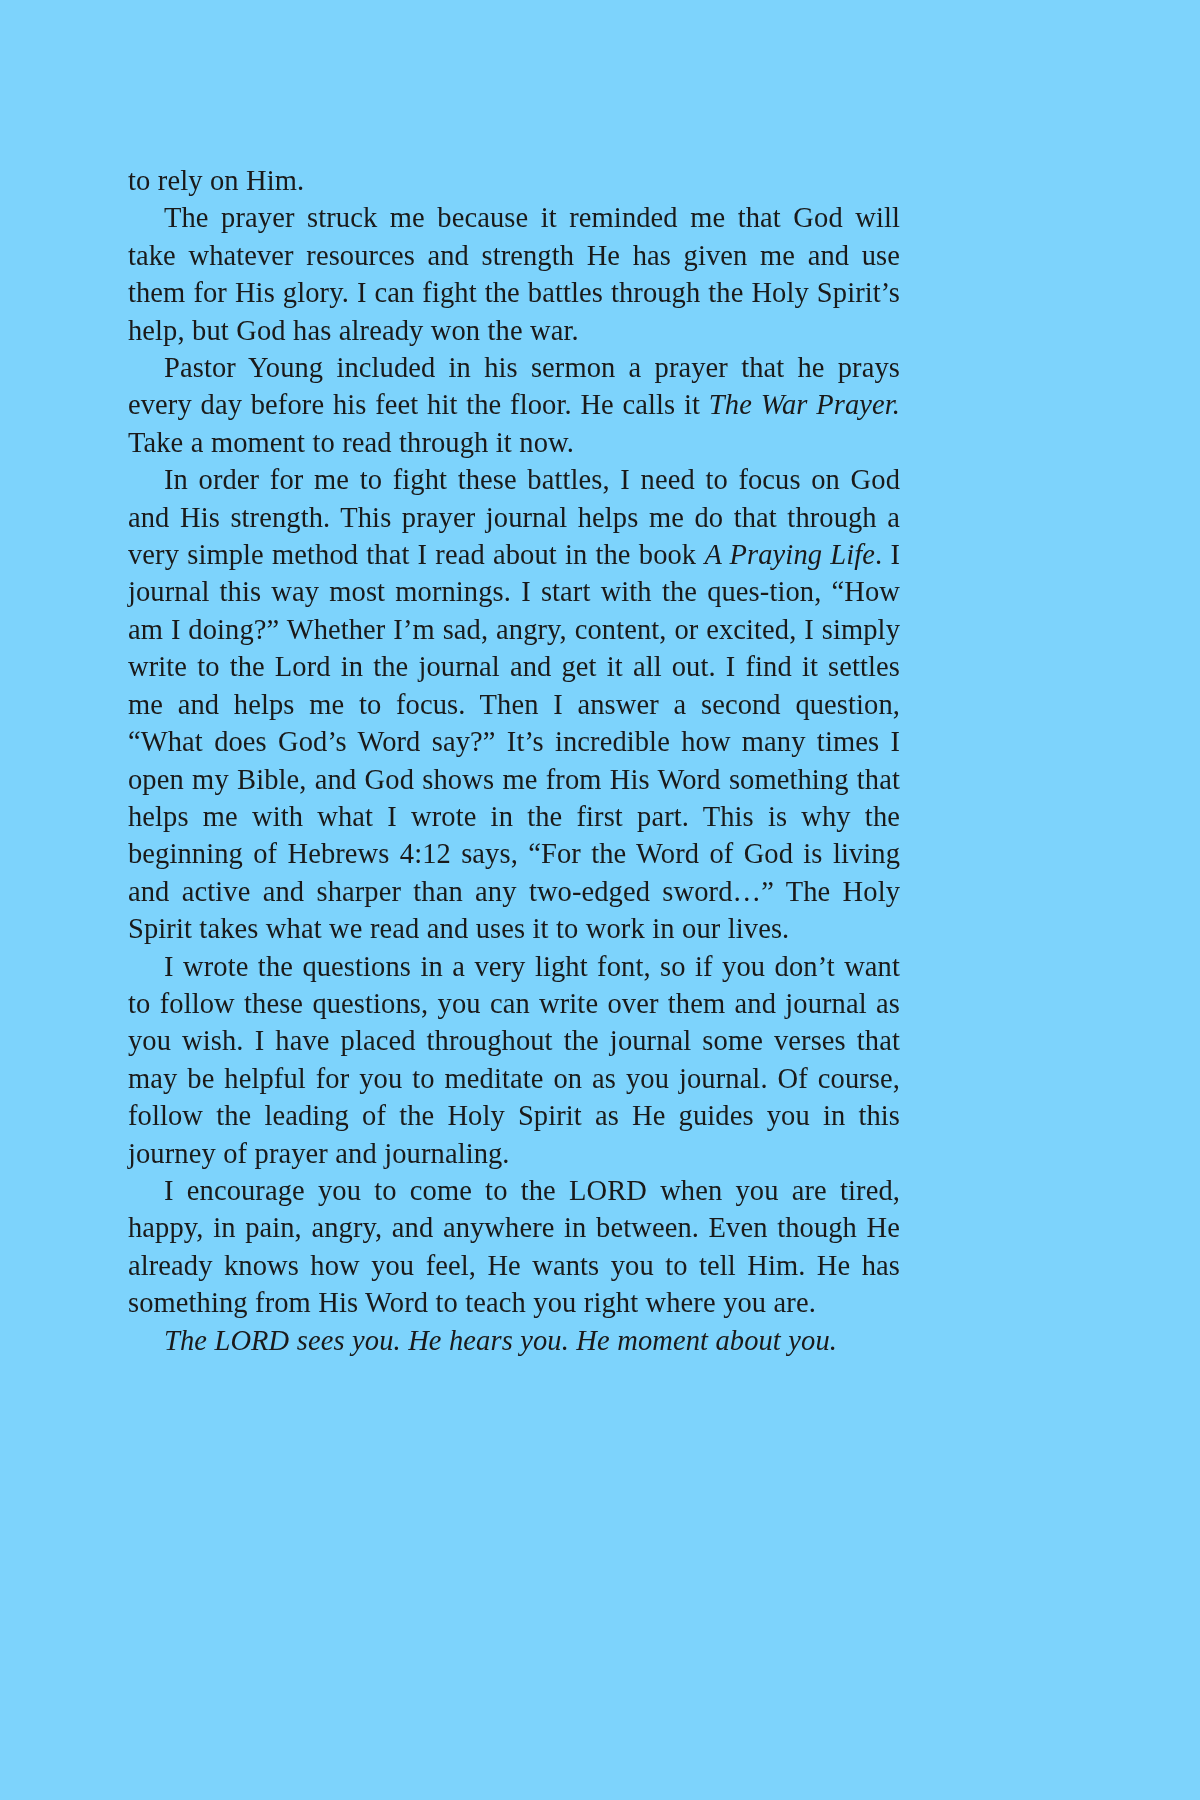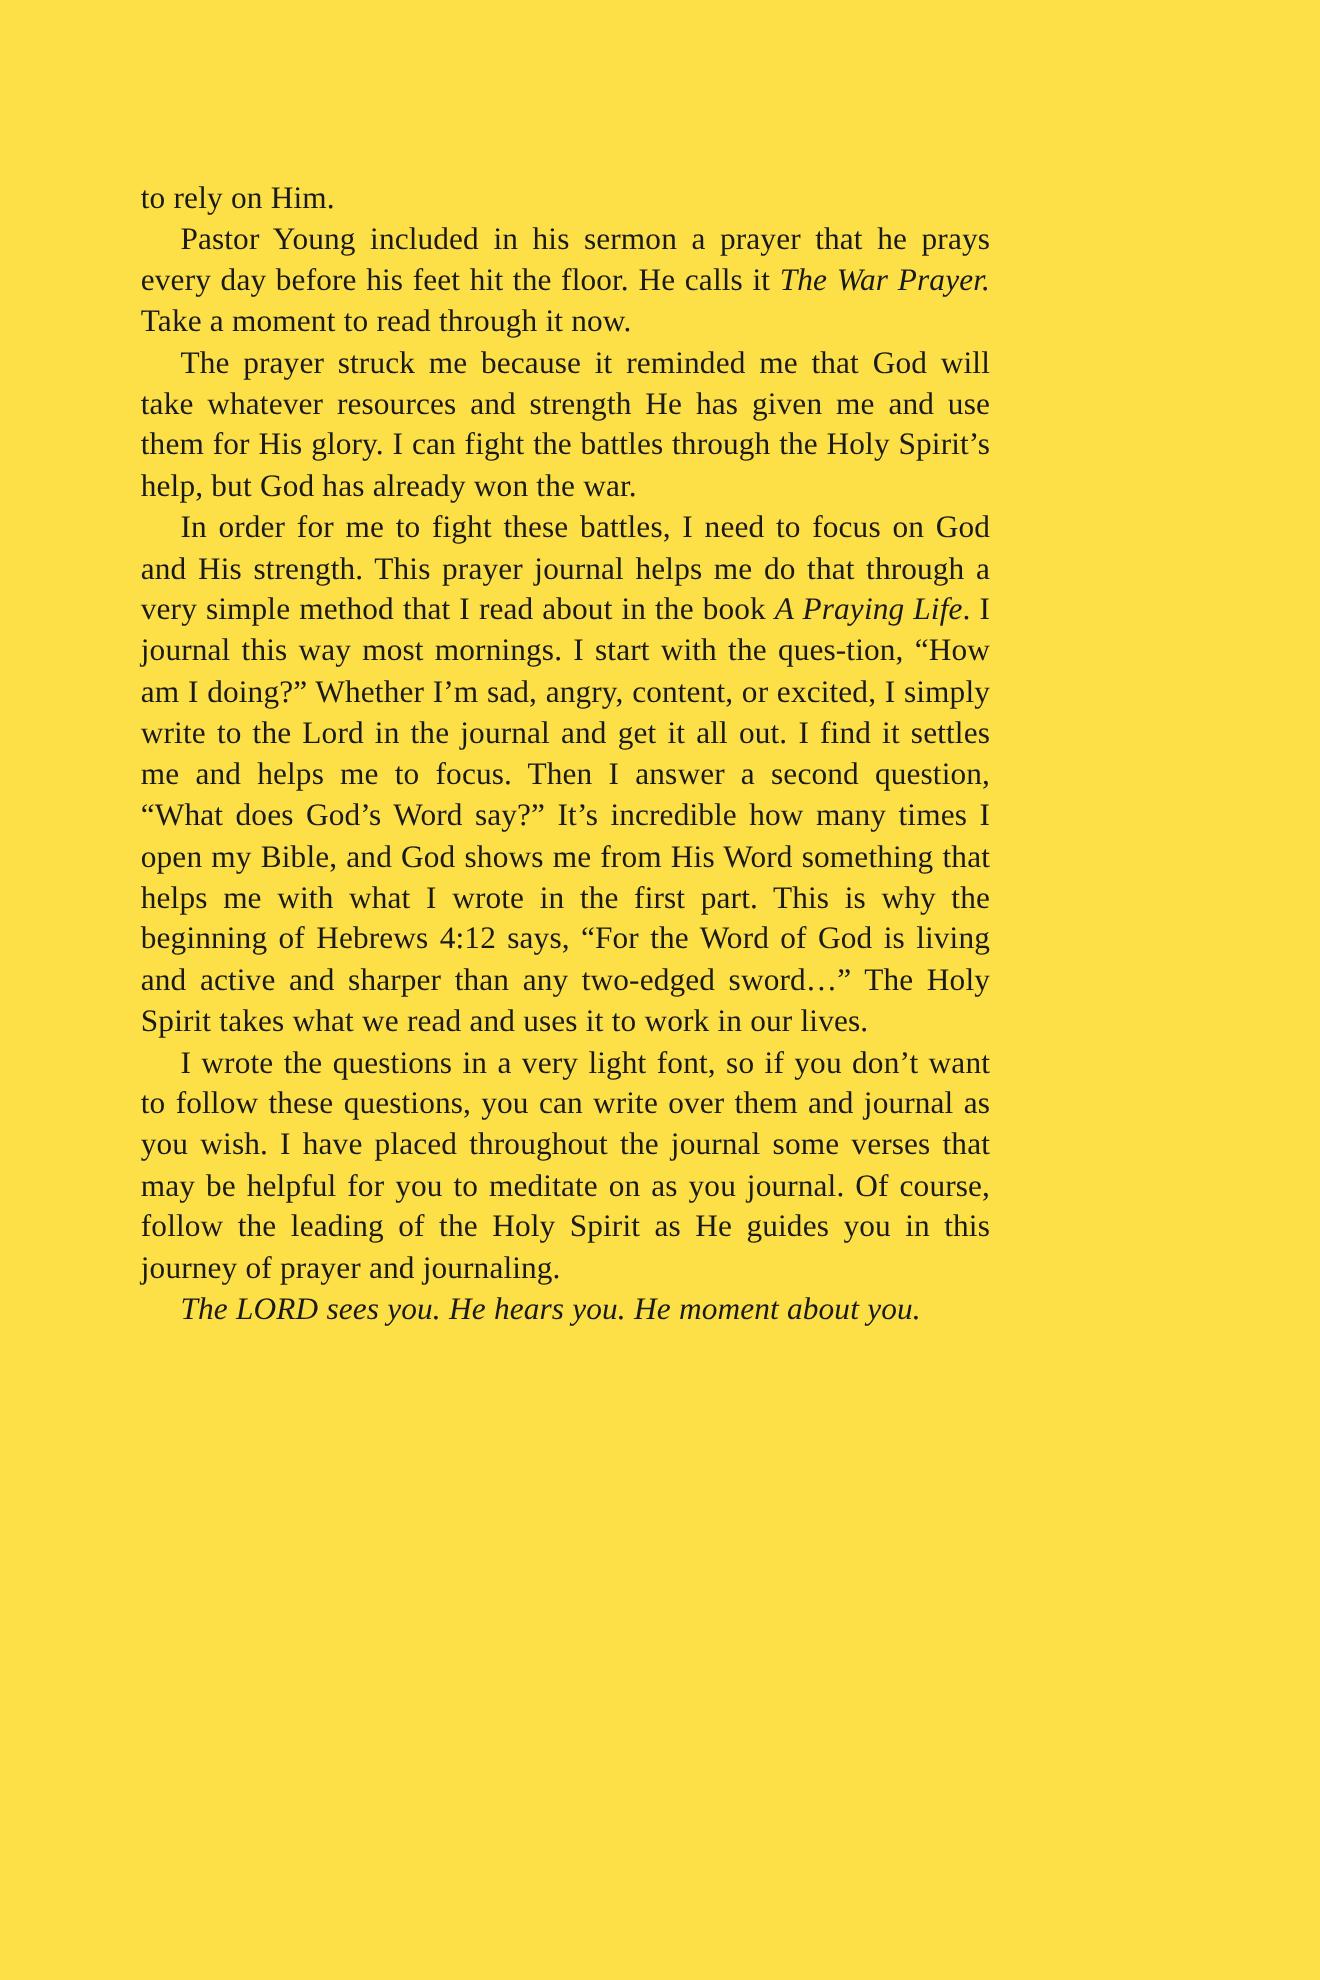--- a/index.html
+++ b/index.html
@@ -56,22 +56,23 @@
     display: inline-block;
     width: 100%;
   }
   .para.nostretch::after {
     display: none;
   }
 </style>
 </head>
 <body style="color: rgb(26, 26, 26);">
 
-<div class="page" style="background: #fde047;">
+<div class="page" style="background: #7dd3fc;">
   <div class="text-block" id="body-column">
       <p class="para noindent nostretch"><span>to rely on Him.</span></p>
+      <p class="para indent nostretch"><span>The prayer struck me because it reminded me that God will take whatever resources and strength He has given me and use them for His glory. I can fight the battles through the Holy Spirit’s help, but God has already won the war.</span></p>
       <p class="para indent nostretch"><span>Pastor Young included in his sermon a prayer that he prays every day before his feet hit the floor. He calls it </span><span class="ital">The War Prayer.</span><span> Take a moment to read through it now.</span></p>
-      <p class="para indent nostretch"><span>The prayer struck me because it reminded me that God will take whatever resources and strength He has given me and use them for His glory. I can fight the battles through the Holy Spirit’s help, but God has already won the war.</span></p>
       <p class="para indent nostretch"><span>In order for me to fight these battles, I need to focus on God and His strength. This prayer journal helps me do that through a very simple method that I read about in the book </span><span class="ital">A Praying Life</span><span>. I journal this way most mornings. I start with the ques-tion, “How am I doing?” Whether I’m sad, angry, content, or excited, I simply write to the Lord in the journal and get it all out. I find it settles me and helps me to focus. Then I answer a second question, “What does God’s Word say?” It’s incredible how many times I open my Bible, and God shows me from His Word something that helps me with what I wrote in the first part. This is why the beginning of Hebrews 4:12 says, “For the Word of God is living and active and sharper than any two-edged sword…” The Holy Spirit takes what we read and uses it to work in our lives.</span></p>
       <p class="para indent nostretch"><span>I wrote the questions in a very light font, so if you don’t want to follow these questions, you can write over them and journal as you wish. I have placed throughout the journal some verses that may be helpful for you to meditate on as you journal. Of course, follow the leading of the Holy Spirit as He guides you in this journey of prayer and journaling.</span></p>
+      <p class="para indent nostretch"><span>I encourage you to come to the LORD when you are tired, happy, in pain, angry, and anywhere in between. Even though He already knows how you feel, He wants you to tell Him. He has something from His Word to teach you right where you are.</span></p>
       <p class="para indent nostretch closing"><span class="ital">The LORD sees you. He hears you. He moment about you.</span></p>
     </div>
 </div>
 
 </body></html>

